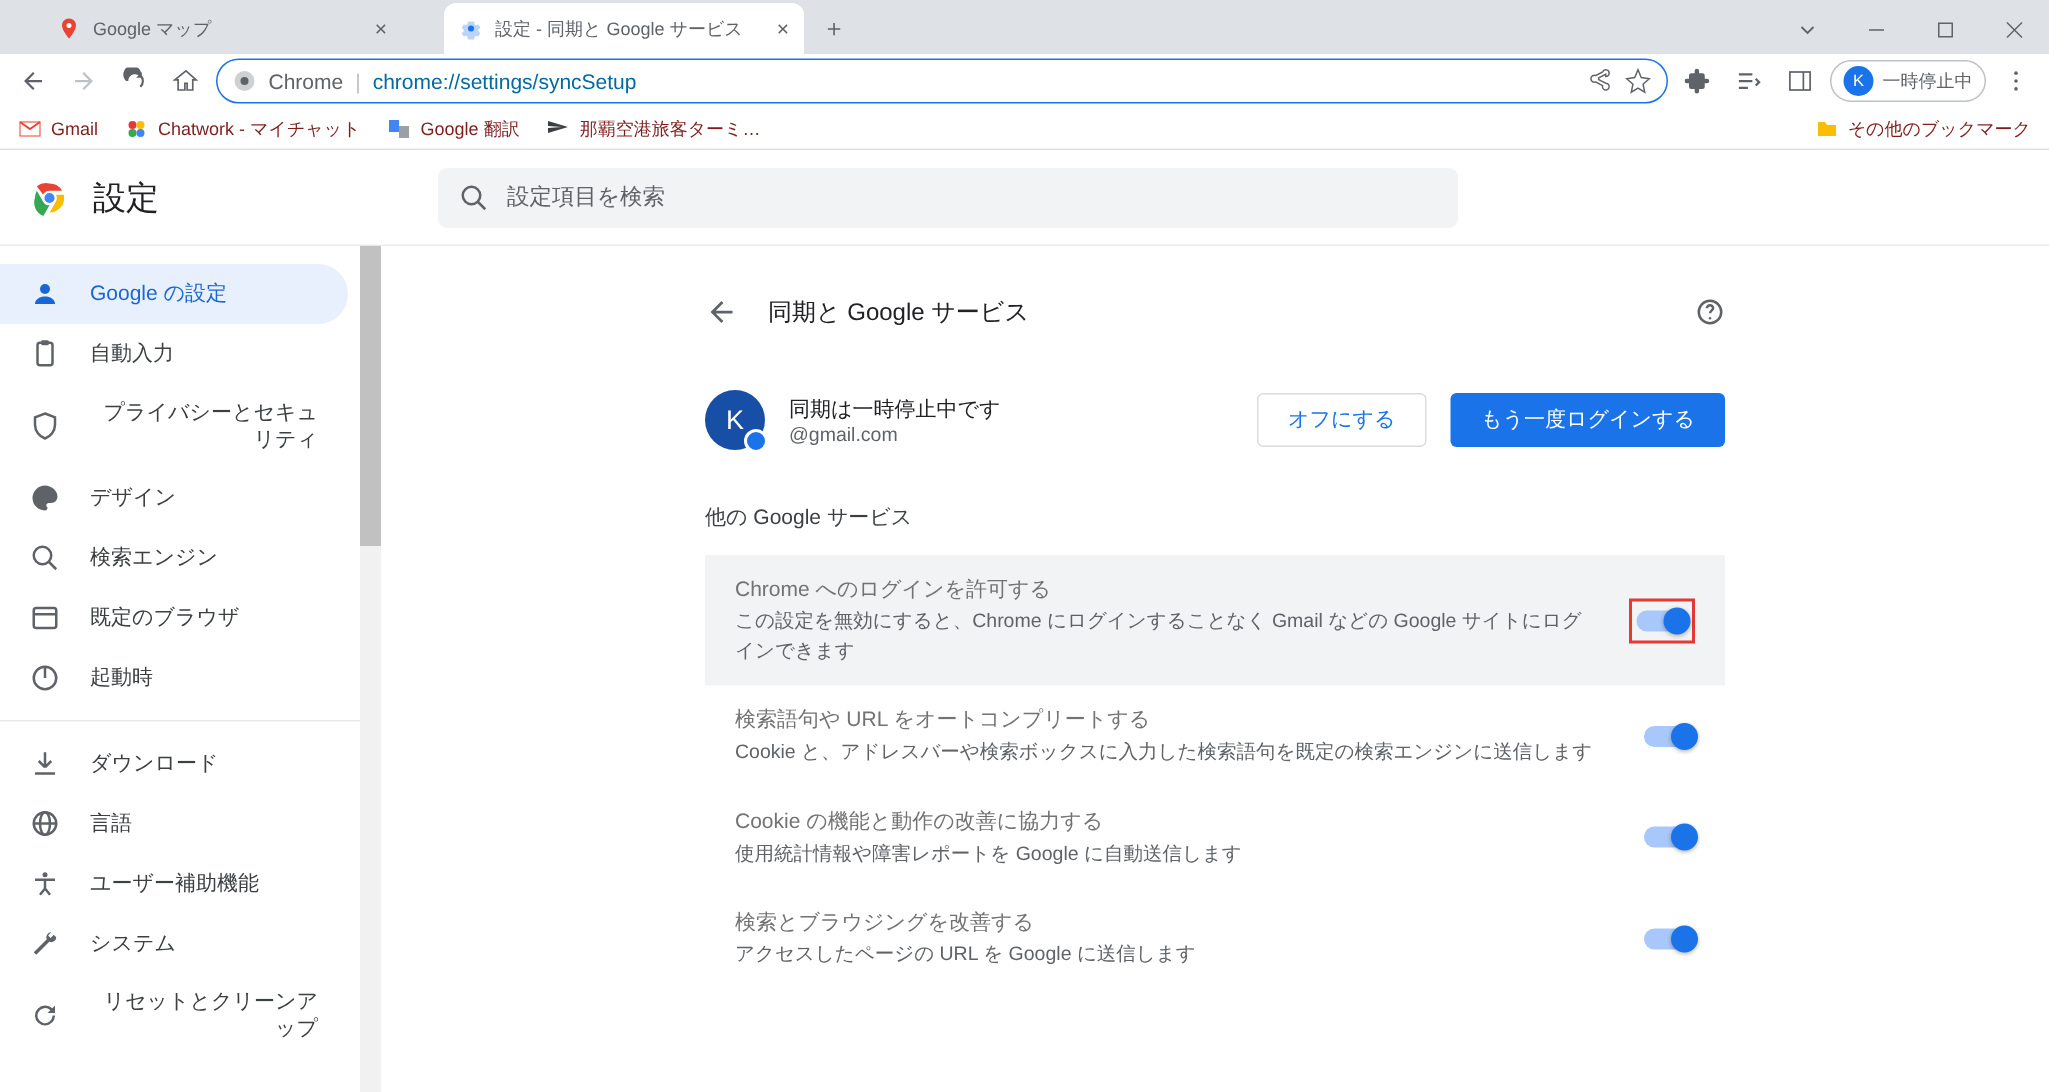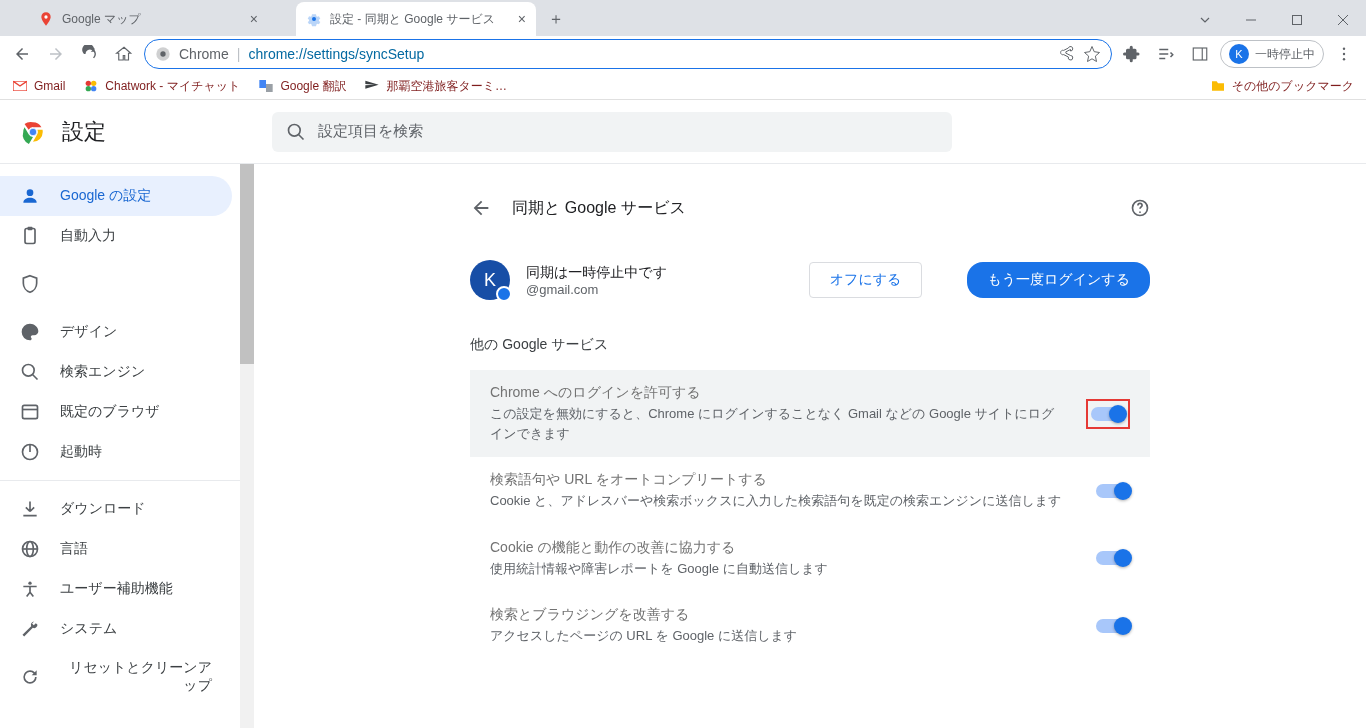--- a/index.html
+++ b/index.html
@@ -31,21 +31,21 @@
 
 .bookmarks { height: 28px; display: flex; align-items: center; padding: 0 12px; gap: 18px; font-size: 12px; color: #7f1d1d; }
 .bookmark { display: flex; align-items: center; gap: 6px; cursor: pointer; }
 .bookmark-icon { width: 16px; height: 16px; flex-shrink: 0; }
 .bookmarks-right { margin-left: auto; display: flex; align-items: center; gap: 6px; }
 
 
 .settings-page { height: 628px; display: flex; flex-direction: column; background: #fff; }
 .settings-header { height: 64px; display: flex; align-items: center; padding: 0 20px; gap: 16px; border-bottom: 1px solid #e8eaed; }
 .chrome-logo { width: 26px; height: 26px; }
-.settings-title { font-size: 22px; color: #202124; margin-right: 20px; }
+.settings-title { font-size: 22px; color: #202124; margin-right: 40px; }
 .search-settings { flex: 0 0 680px; height: 40px; background: #f1f3f4; border-radius: 6px; display: flex; align-items: center; padding: 0 14px; gap: 12px; color: #5f6368; font-size: 15px; margin-left: 130px; }
 
 .settings-body { flex: 1; display: flex; overflow: hidden; }
 .sidebar { width: 254px; padding: 12px 8px 12px 0; overflow-y: auto; position: relative; }
 .sidebar-scroll { position: absolute; right: 0; top: 0; width: 14px; height: 100%; background: #f1f1f1; }
 .sidebar-thumb { position: absolute; right: 0; top: 0; width: 14px; height: 200px; background: #c1c1c1; }
 .nav-item { height: 40px; display: flex; align-items: center; padding: 0 20px; gap: 20px; font-size: 14px; color: #3c4043; cursor: pointer; border-top-right-radius: 20px; border-bottom-right-radius: 20px; margin-right: 14px; text-align: right; }
 .nav-item.active { background: #e8f0fe; color: #1967d2; }
 .nav-item.active .nav-icon { color: #1967d2; }
 .nav-item.multi { height: 56px; }
@@ -58,21 +58,21 @@
 .back-arrow { color: #5f6368; cursor: pointer; }
 .page-title { font-size: 16px; color: #202124; flex: 1; }
 .help-icon { color: #5f6368; }
 
 .sync-row { display: flex; align-items: center; gap: 16px; padding: 12px 0; }
 .avatar-lg { width: 40px; height: 40px; border-radius: 50%; background: #174ea6; color: #fff; display: flex; align-items: center; justify-content: center; font-size: 18px; position: relative; }
 .avatar-badge { position: absolute; right: -2px; bottom: -2px; width: 16px; height: 16px; border-radius: 50%; background: #1a73e8; border: 2px solid #fff; }
 .sync-text { flex: 1; font-size: 14px; color: #202124; }
 .sync-email { font-size: 13px; color: #5f6368; }
 .btn-outline { height: 36px; padding: 0 20px; border: 1px solid #dadce0; border-radius: 4px; background: #fff; color: #1a73e8; font-size: 14px; cursor: pointer; }
-.btn-primary { height: 36px; padding: 0 20px; border: none; border-radius: 16px; background: #1a73e8; color: #fff; font-size: 14px; cursor: pointer; margin-left: 29px; }
+.btn-primary { height: 36px; padding: 0 20px; border: none; border-radius: 4px; background: #1a73e8; color: #fff; font-size: 14px; cursor: pointer; }
 
 .section-label { font-size: 14px; color: #3c4043; margin: 24px 0 16px 0; }
 .setting-row { display: flex; align-items: center; padding: 14px 20px; gap: 20px; }
 .setting-row.highlighted { background: #f1f3f4; }
 .setting-text { flex: 1; }
 .setting-title { font-size: 14px; color: #737373; }
 .setting-desc { font-size: 13px; color: #5f6368; margin-top: 2px; line-height: 1.5; }
 .toggle { width: 34px; height: 14px; background: #a8c7fa; border-radius: 7px; position: relative; cursor: pointer; flex-shrink: 0; }
 .toggle::after { content: ''; position: absolute; width: 18px; height: 18px; background: #1a73e8; border-radius: 50%; top: -2px; right: -2px; box-shadow: 0 1px 3px rgba(0,0,0,0.3); }
 .toggle-highlight { border: 2px solid #e53935; padding: 6px 3px; }
@@ -270,20 +270,21 @@
         <svg class="nav-icon" viewBox="0 0 24 24">
             <rect x="6" y="3" width="12" height="18" rx="2" fill="none" stroke="currentColor" stroke-width="2"></rect>
             <rect x="9" y="1" width="6" height="4" rx="1" fill="currentColor"></rect>
           </svg>
         <span>自動入力</span>
       </div>
       <div class="nav-item multi">
         <svg class="nav-icon" viewBox="0 0 24 24">
             <path d="M12 2l8 3v6c0 5-3.5 9.5-8 11-4.5-1.5-8-6-8-11V5z" fill="none" stroke="currentColor" stroke-width="2"></path>
           </svg>
+        <span>プライバシーとセキュリティ</span>
       </div>
       <div class="nav-item">
         <svg class="nav-icon" viewBox="0 0 24 24">
             <path d="M12 2a10 10 0 100 20c1 0 2-1 2-2s-1-1-1-2 1-2 2-2h2a5 5 0 005-5c0-5-5-9-10-9z" fill="currentColor"></path>
           </svg>
         <span>デザイン</span>
       </div>
       <div class="nav-item">
         <svg class="nav-icon" viewBox="0 0 24 24">
             <circle cx="10" cy="10" r="7" fill="none" stroke="currentColor" stroke-width="2"></circle>

